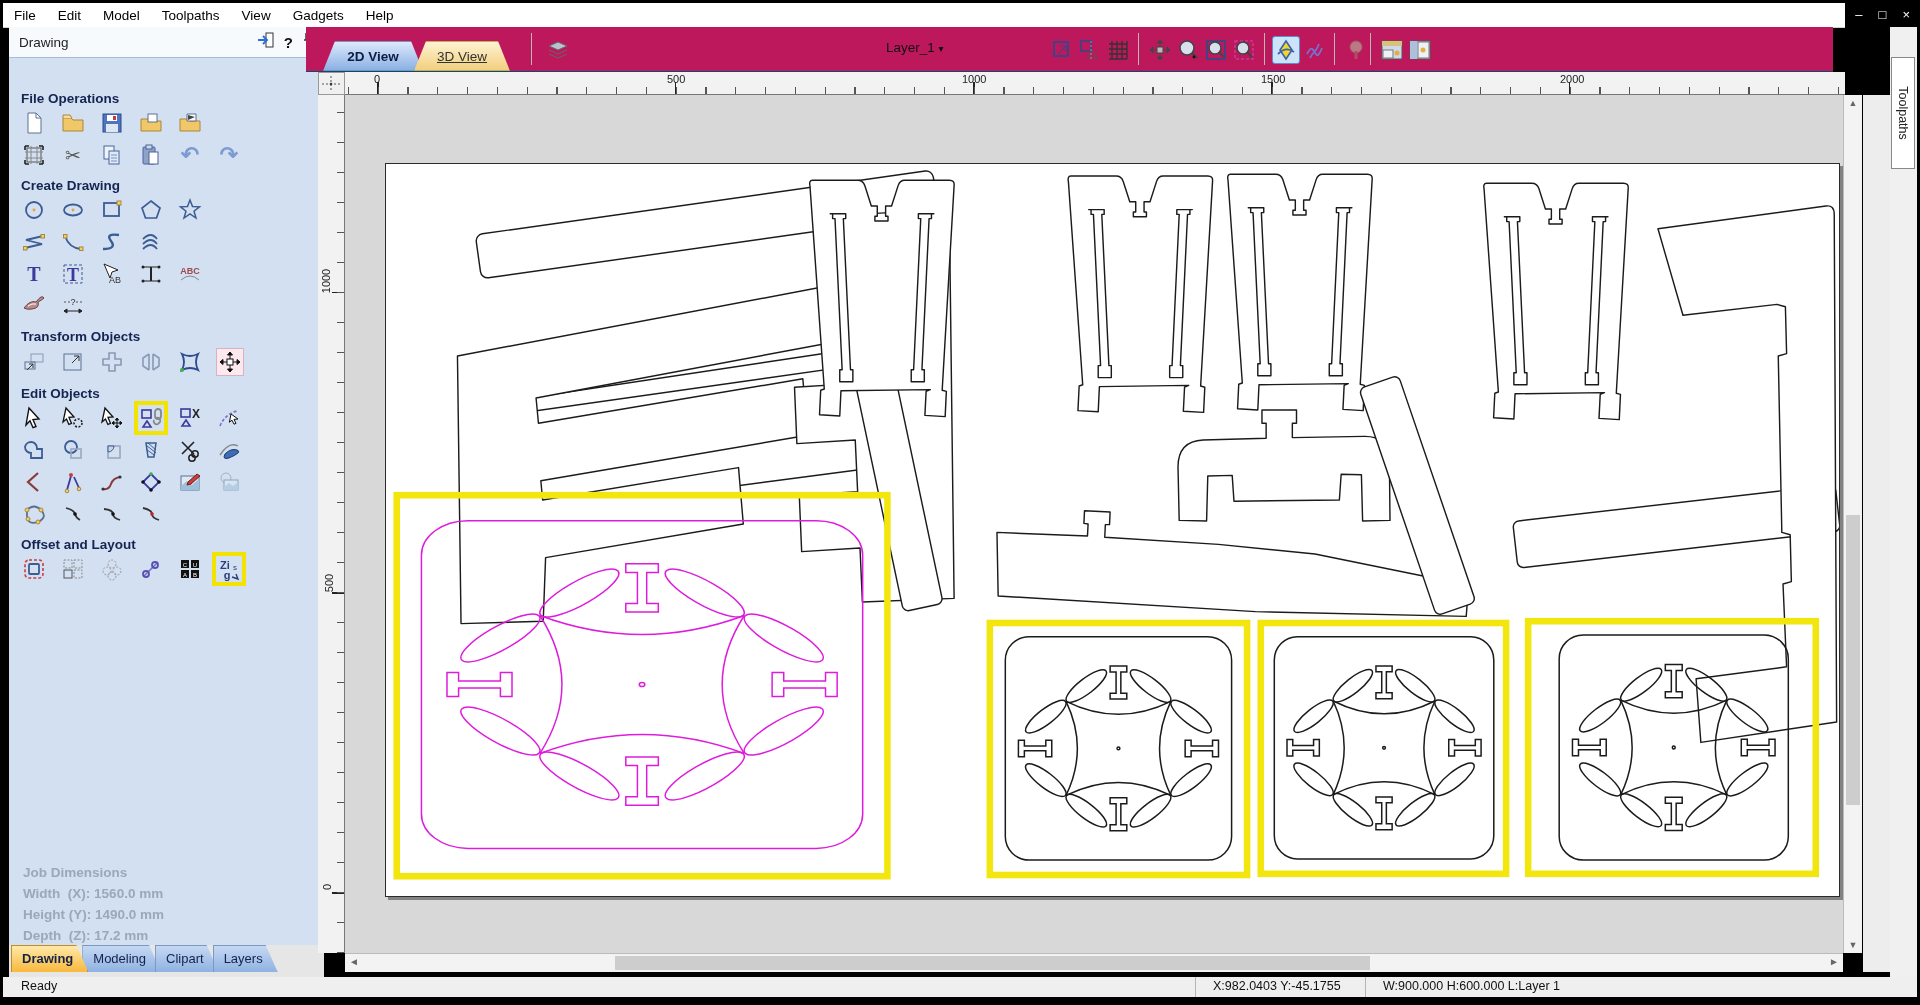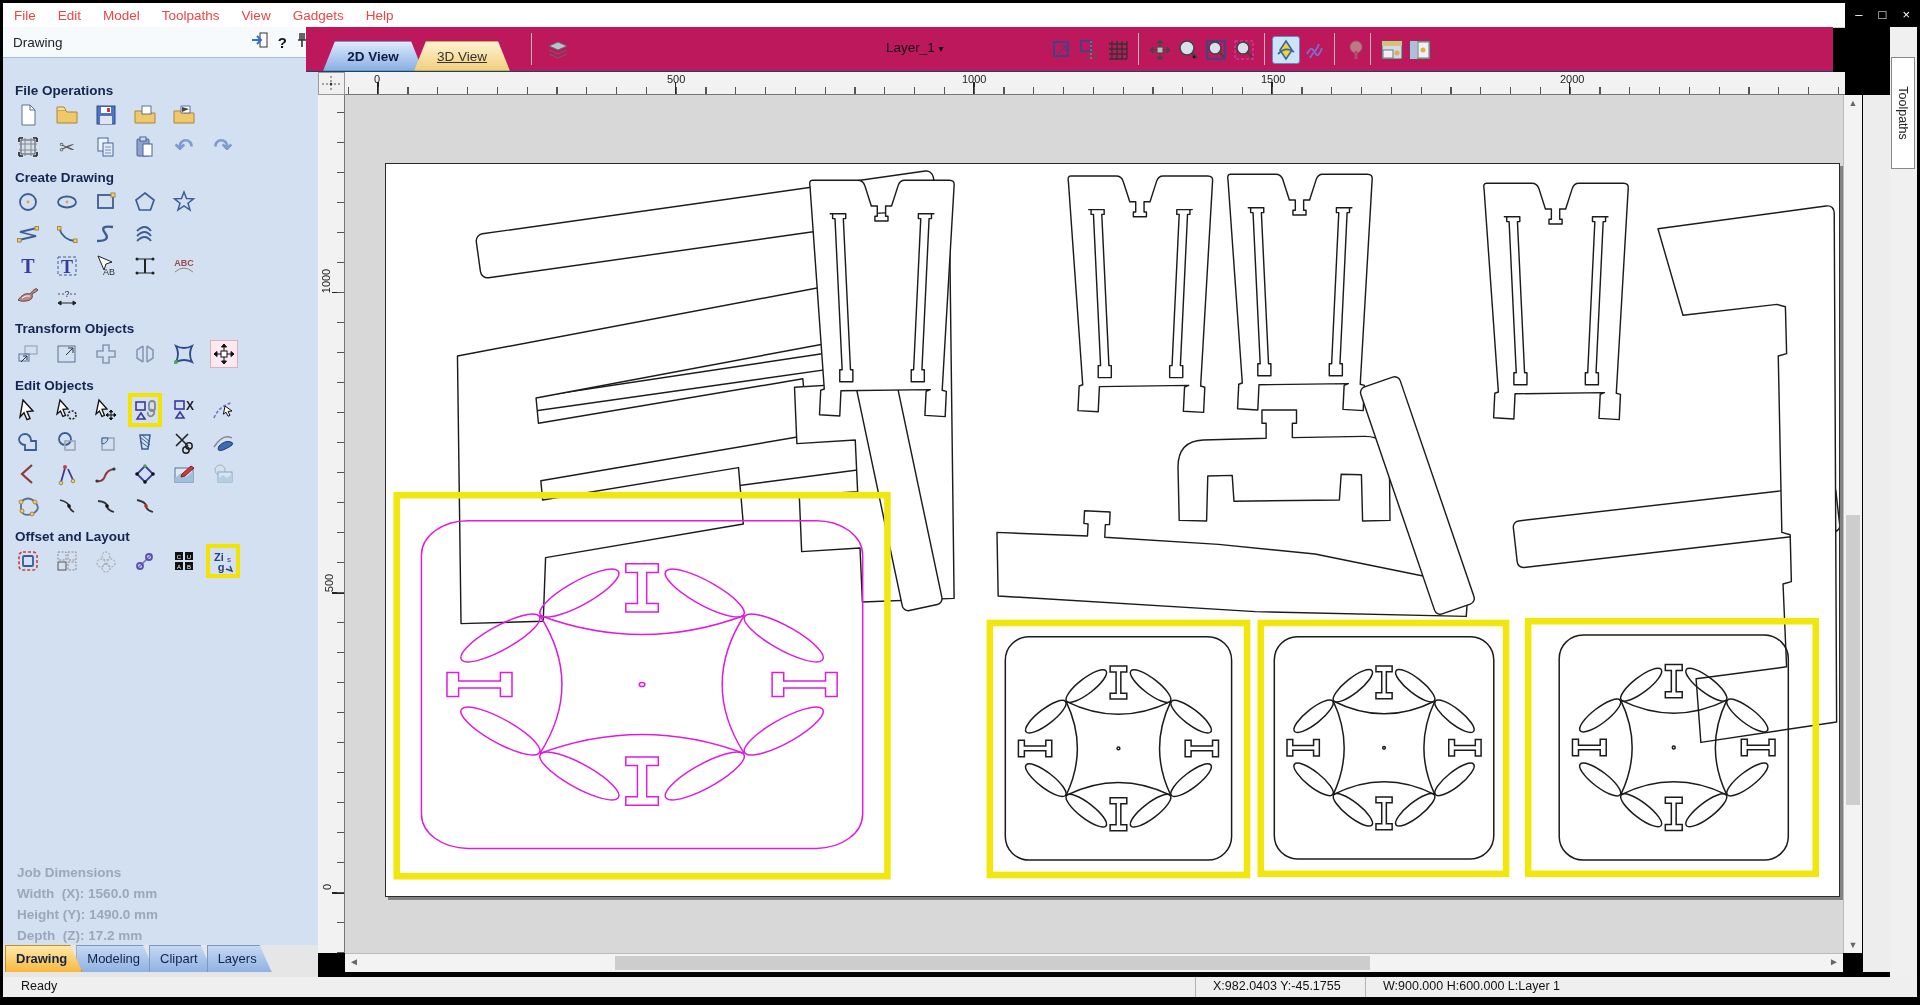--- a/index.html
+++ b/index.html
@@ -1,26 +1,26 @@
 <!DOCTYPE html>
 <html><head>
 <meta charset="utf-8">
 <style>
   html,body{margin:0;padding:0;background:#222;}
   .app{position:relative;width:1920px;height:1005px;background:#000;font-family:"Liberation Sans",sans-serif;overflow:hidden;}
   .menubar{position:absolute;left:3px;top:3px;width:1842px;height:24px;background:#fff;display:flex;align-items:center;border-bottom:1px solid #d0d0d0;}
-  .menubar span{padding:0 11px;font-size:13.5px;color:#ef4444;cursor:default;}
+  .menubar span{padding:0 11px;font-size:13.5px;color:#000000;cursor:default;}
   .winctl{position:absolute;right:4px;top:3px;height:22px;display:flex;gap:16px;align-items:center;color:#fff;font-size:13px;padding-right:6px;}
   .winctl span{cursor:pointer;}
   
-  .lpanel{position:absolute;left:3px;top:27px;width:315px;height:950px;background:#d2e0f1;}
+  .lpanel{position:absolute;left:9px;top:27px;width:315px;height:950px;background:#d2e0f1;}
   .phead{position:absolute;left:0;top:0;width:100%;height:30px;background:#f7fafd;border-bottom:1px solid #a8bcd4;display:flex;align-items:center;}
   .phead .ptitle{font-size:13.5px;color:#222;padding-left:10px;flex:1;}
   .phead .hicons{display:flex;gap:9px;align-items:center;padding-right:10px;}
-  .pbody{position:absolute;left:0;top:30px;width:100%;height:888px;padding:16px 0 0 12px;box-sizing:border-box;}
+  .pbody{position:absolute;left:0;top:30px;width:100%;height:888px;padding:24px 0 0 12px;box-sizing:border-box;}
   .sect{font-size:13.5px;font-weight:bold;color:#152450;margin:10px 0 4px 0;}
   .irow{display:flex;gap:13px;margin:3px 0 6px 0;align-items:center;}
   .ico{width:26px;height:26px;display:flex;align-items:center;justify-content:center;position:relative;cursor:pointer;}
   .ico svg{width:24px;height:24px;}
   .g{font-size:19px;color:#44639b;line-height:1;}
   .hl{box-shadow:0 0 0 4px #f2e400;align-items:flex-end;}
   .jobdims{position:absolute;left:14px;top:806px;color:#9aa8ba;font-weight:bold;font-size:13.5px;line-height:1.55;}
   .jobdims div{white-space:pre;}
   .ptabs{position:absolute;left:0;top:918px;width:100%;height:32px;background:#e6e6e6;display:flex;align-items:flex-start;padding-left:2px;box-sizing:border-box;}
   .ptab{height:26px;line-height:26px;padding:0 14px 0 10px;font-size:13px;color:#15234a;background:linear-gradient(#c5d8f3,#8fb2e2);clip-path:polygon(0 0,calc(100% - 12px) 0,100% 100%,0 100%);margin-right:-6px;border:1px solid #7d97c0;border-bottom:none;cursor:pointer;}

